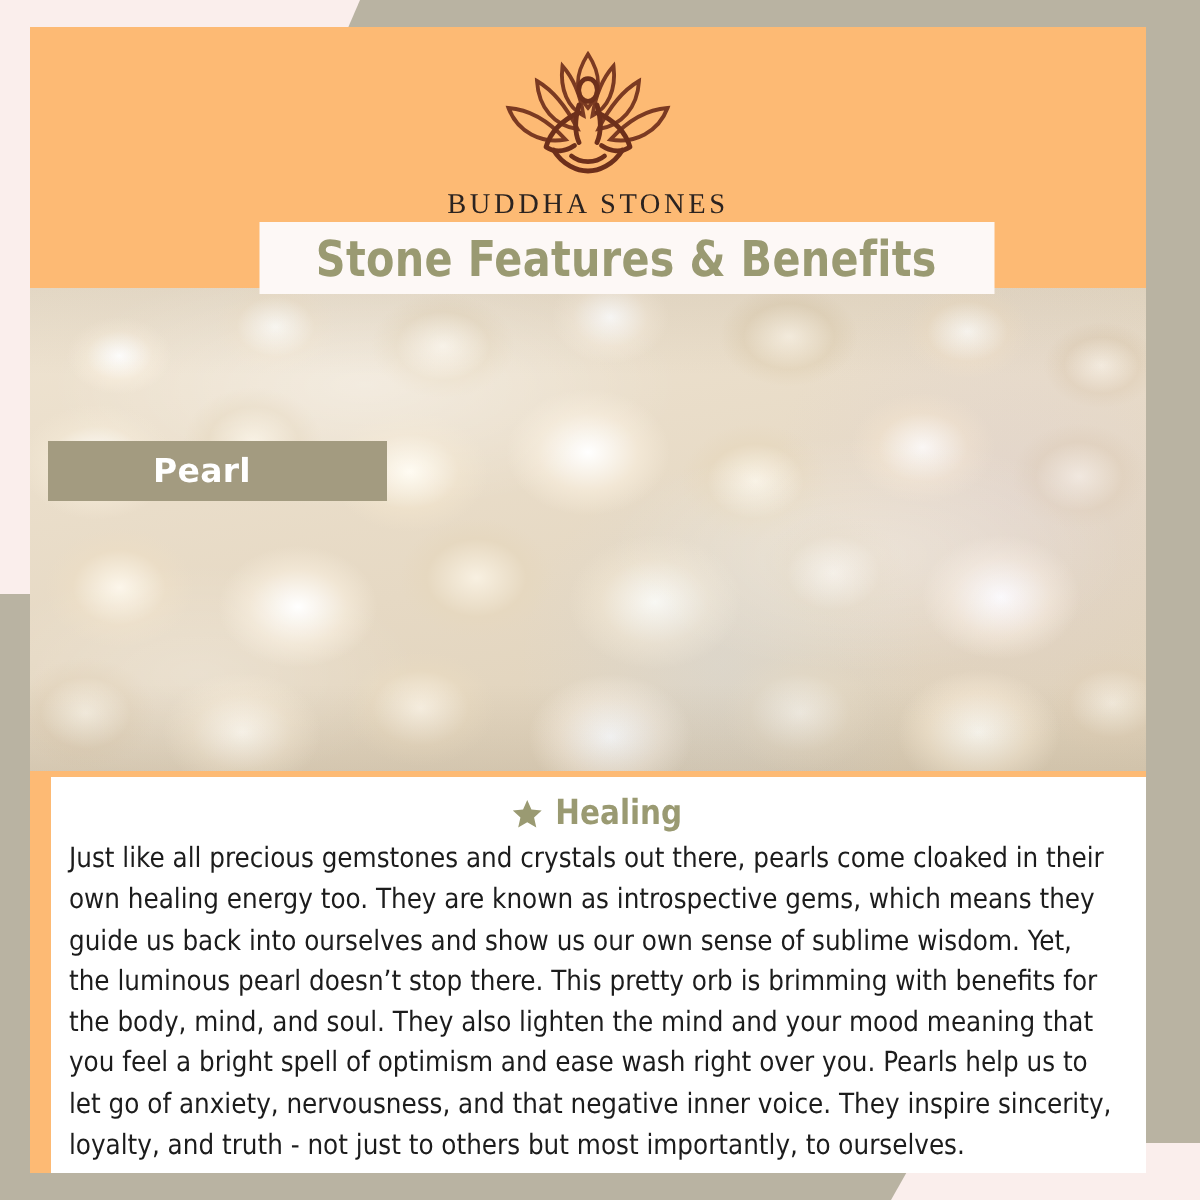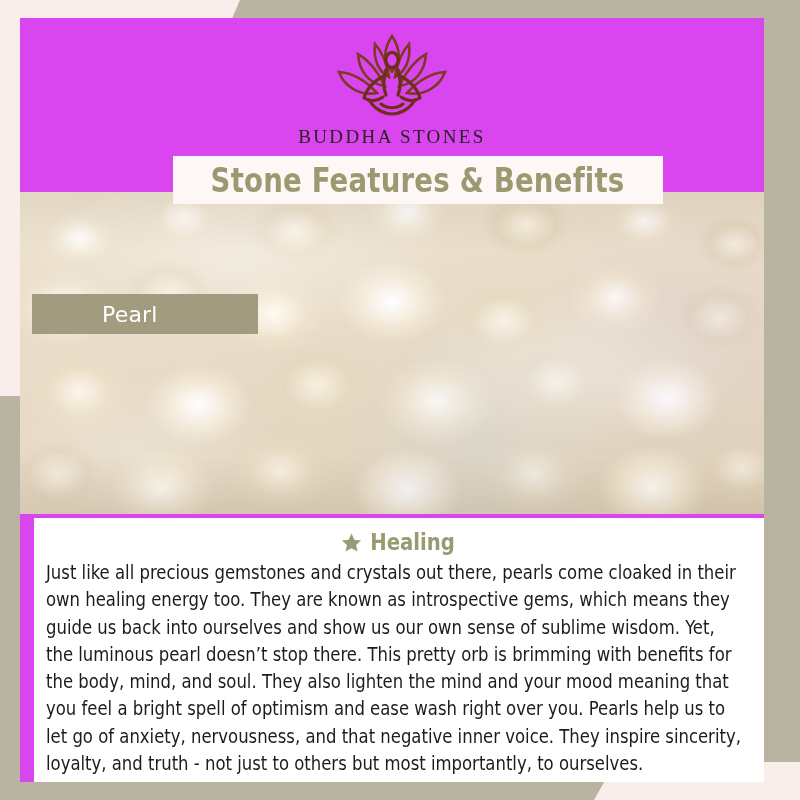--- a/index.html
+++ b/index.html
@@ -62,21 +62,21 @@
     z-index: 1;
   }
 
   
   .surface {
     position: absolute;
     left: 20px;
     top: 18px;
     width: 744px;
     height: 764px;
-    background: #d946ef;
+    background: #fdba74;
     z-index: 2;
   }
 
   
   .brand {
     position: absolute;
     left: 0;
     top: 0;
     width: 744px;
     padding-top: 12px;
@@ -95,21 +95,21 @@
     font-size: 19px;
     letter-spacing: 2.4px;
     color: #2b2320;
     white-space: nowrap;
   }
 
   
   .title-ribbon {
     position: absolute;
     left: 153px;
-    top: 138px;
+    top: 130px;
     width: 490px;
     height: 48px;
     background: #fdf8f6;
     display: flex;
     align-items: center;
     justify-content: center;
     z-index: 6;
   }
   .title-text {
     font-family: "DejaVu Sans Condensed", "Liberation Sans Narrow", "Liberation Sans", sans-serif;
@@ -191,20 +191,21 @@
   .stone-tag {
     position: absolute;
     left: 12px;
     top: 276px;
     width: 226px;
     height: 40px;
     background: #a39b80;
     display: flex;
     align-items: center;
     z-index: 5;
+    font-weight: bold;
   }
   .stone-tag-label {
     margin-left: 70px;
     font-family: "DejaVu Sans", sans-serif;
     font-size: 22px;
     color: #ffffff;
     letter-spacing: 0.2px;
     white-space: nowrap;
   }
 

